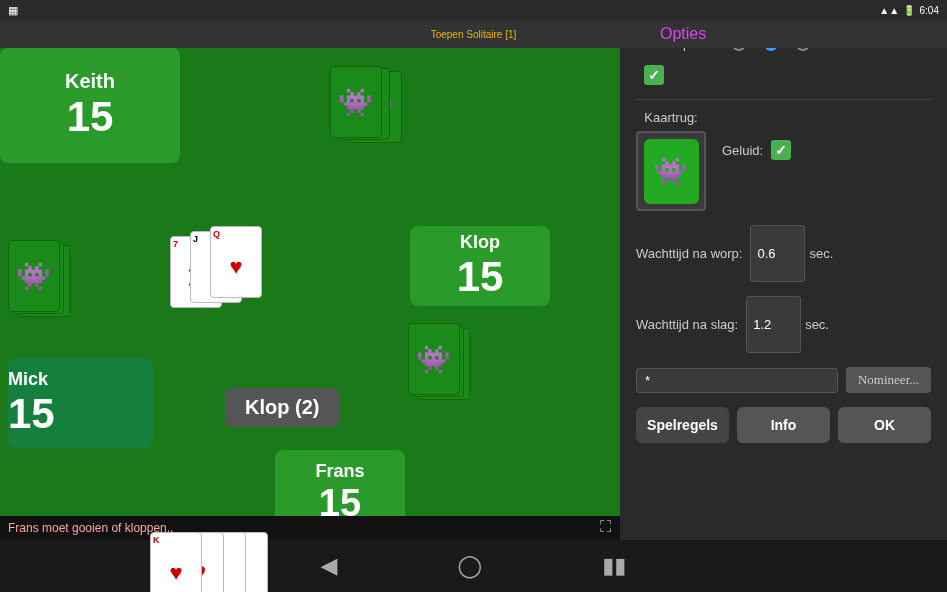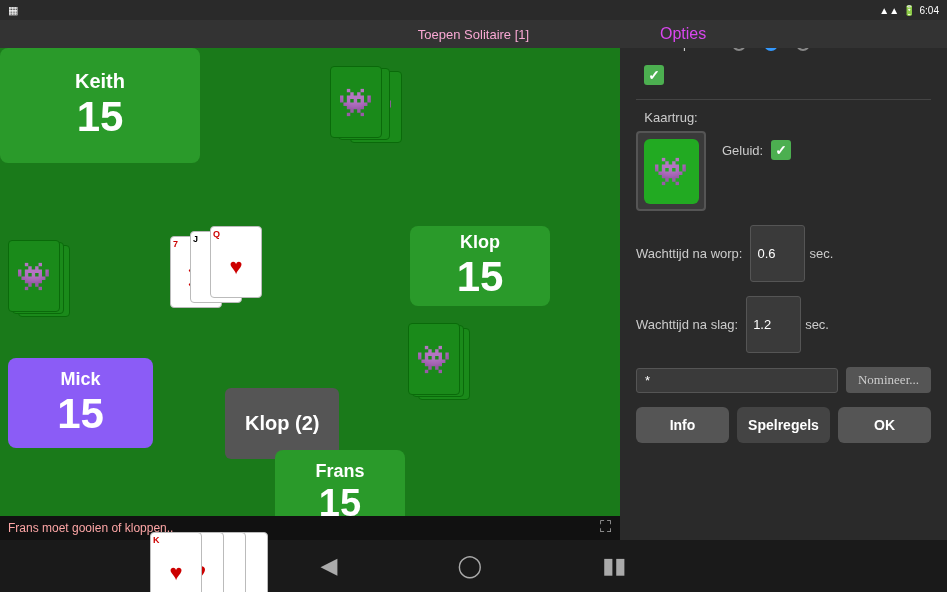--- a/index.html
+++ b/index.html
@@ -33,22 +33,22 @@
       position: absolute;
       top: 20px; left: 0; right: 0;
       height: 28px;
       background: #333;
       display: flex;
       align-items: center;
       justify-content: space-between;
       z-index: 100;
     }
     #game-title {
-      color: #f9a8d4;
-      font-size: 13px;
+      color: #eab308;
+      font-size: 10px;
       position: absolute;
       left: 50%;
       transform: translateX(-50%);
     }
     #options-title {
       color: #d946ef;
       font-size: 16px;
       position: absolute;
       left: 660px;
     }
@@ -89,21 +89,21 @@
     .nav-btn {
       color: #aaa;
       font-size: 22px;
       cursor: pointer;
     }
 
     
     #keith-panel {
       top: 10px;
       left: 160px;
-      width: 200px;
+      width: 180px;
       height: 115px;
       background: #2a9a2a;
       border-radius: 8px;
       display: flex;
       flex-direction: column;
       align-items: center;
       justify-content: center;
     }
     #keith-panel .player-name { color: #fff; font-size: 20px; font-weight: bold; }
     #keith-panel .player-score { color: #fff; font-size: 42px; font-weight: bold; }
@@ -160,21 +160,21 @@
       height: 100%;
     }
 
     
     #klop-btn {
       position: absolute;
       top: 340px;
       left: 225px;
       background: #555;
       border-radius: 6px;
-      padding: 24px 20px;
+      padding: 8px 20px;
       color: #fff;
       font-size: 20px;
       font-weight: bold;
       cursor: pointer;
     }
 
     
     #mick-cards {
       position: absolute;
       top: 185px;
@@ -458,21 +458,21 @@
       <div class="monster-face">👾</div>
     </div>
     <div class="monster-card" style="left:4px;top:2px;">
       <div class="monster-face">👾</div>
     </div>
     <div class="monster-card" style="left:0;top:0;">
       <div class="monster-face">👾</div>
     </div>
   </div>
 
-  <div id="mick-panel" style="position:absolute;top:310px;left:8px;width:145px;height:90px;background:#8b5cf6;border-radius:8px;display:flex;flex-direction:column;align-items:center;justify-content:center;">
+  <div id="mick-panel" style="position:absolute;top:310px;left:8px;width:145px;height:90px;background:#15803d;border-radius:8px;display:flex;flex-direction:column;justify-content:center;">
     <div class="player-name">Mick</div>
     <div class="player-score">15</div>
   </div>
 
   <div id="center-cards" style="position:absolute;top:178px;left:170px;width:200px;height:170px;">
 
     <div class="face-card" style="left:40px;top:0;z-index:3;">
       <div><span class="rank suit-red">Q</span></div>
       <div class="card-body" style="font-size:22px;color:#cc0000;">♥</div>
     </div>
@@ -592,22 +592,22 @@
     <span class="sec-label">sec.</span>
   </div>
 
 
   <div class="nominate-row">
     <input type="text" class="nominate-input" value="*" style="">
     <button class="nomineer-btn">Nomineer...</button>
   </div>
 
   <div id="options-buttons">
+    <button class="opt-btn btn-spelregels">Spelregels</button>
     <button class="opt-btn btn-info">Info</button>
-    <button class="opt-btn btn-spelregels">Spelregels</button>
     <button class="opt-btn btn-ok">OK</button>
   </div>
 
 </div>
 
 <div id="nav-bar">
   <div class="nav-btn">◀</div>
   <div class="nav-btn">◯</div>
   <div class="nav-btn">▮▮</div>
 </div>

